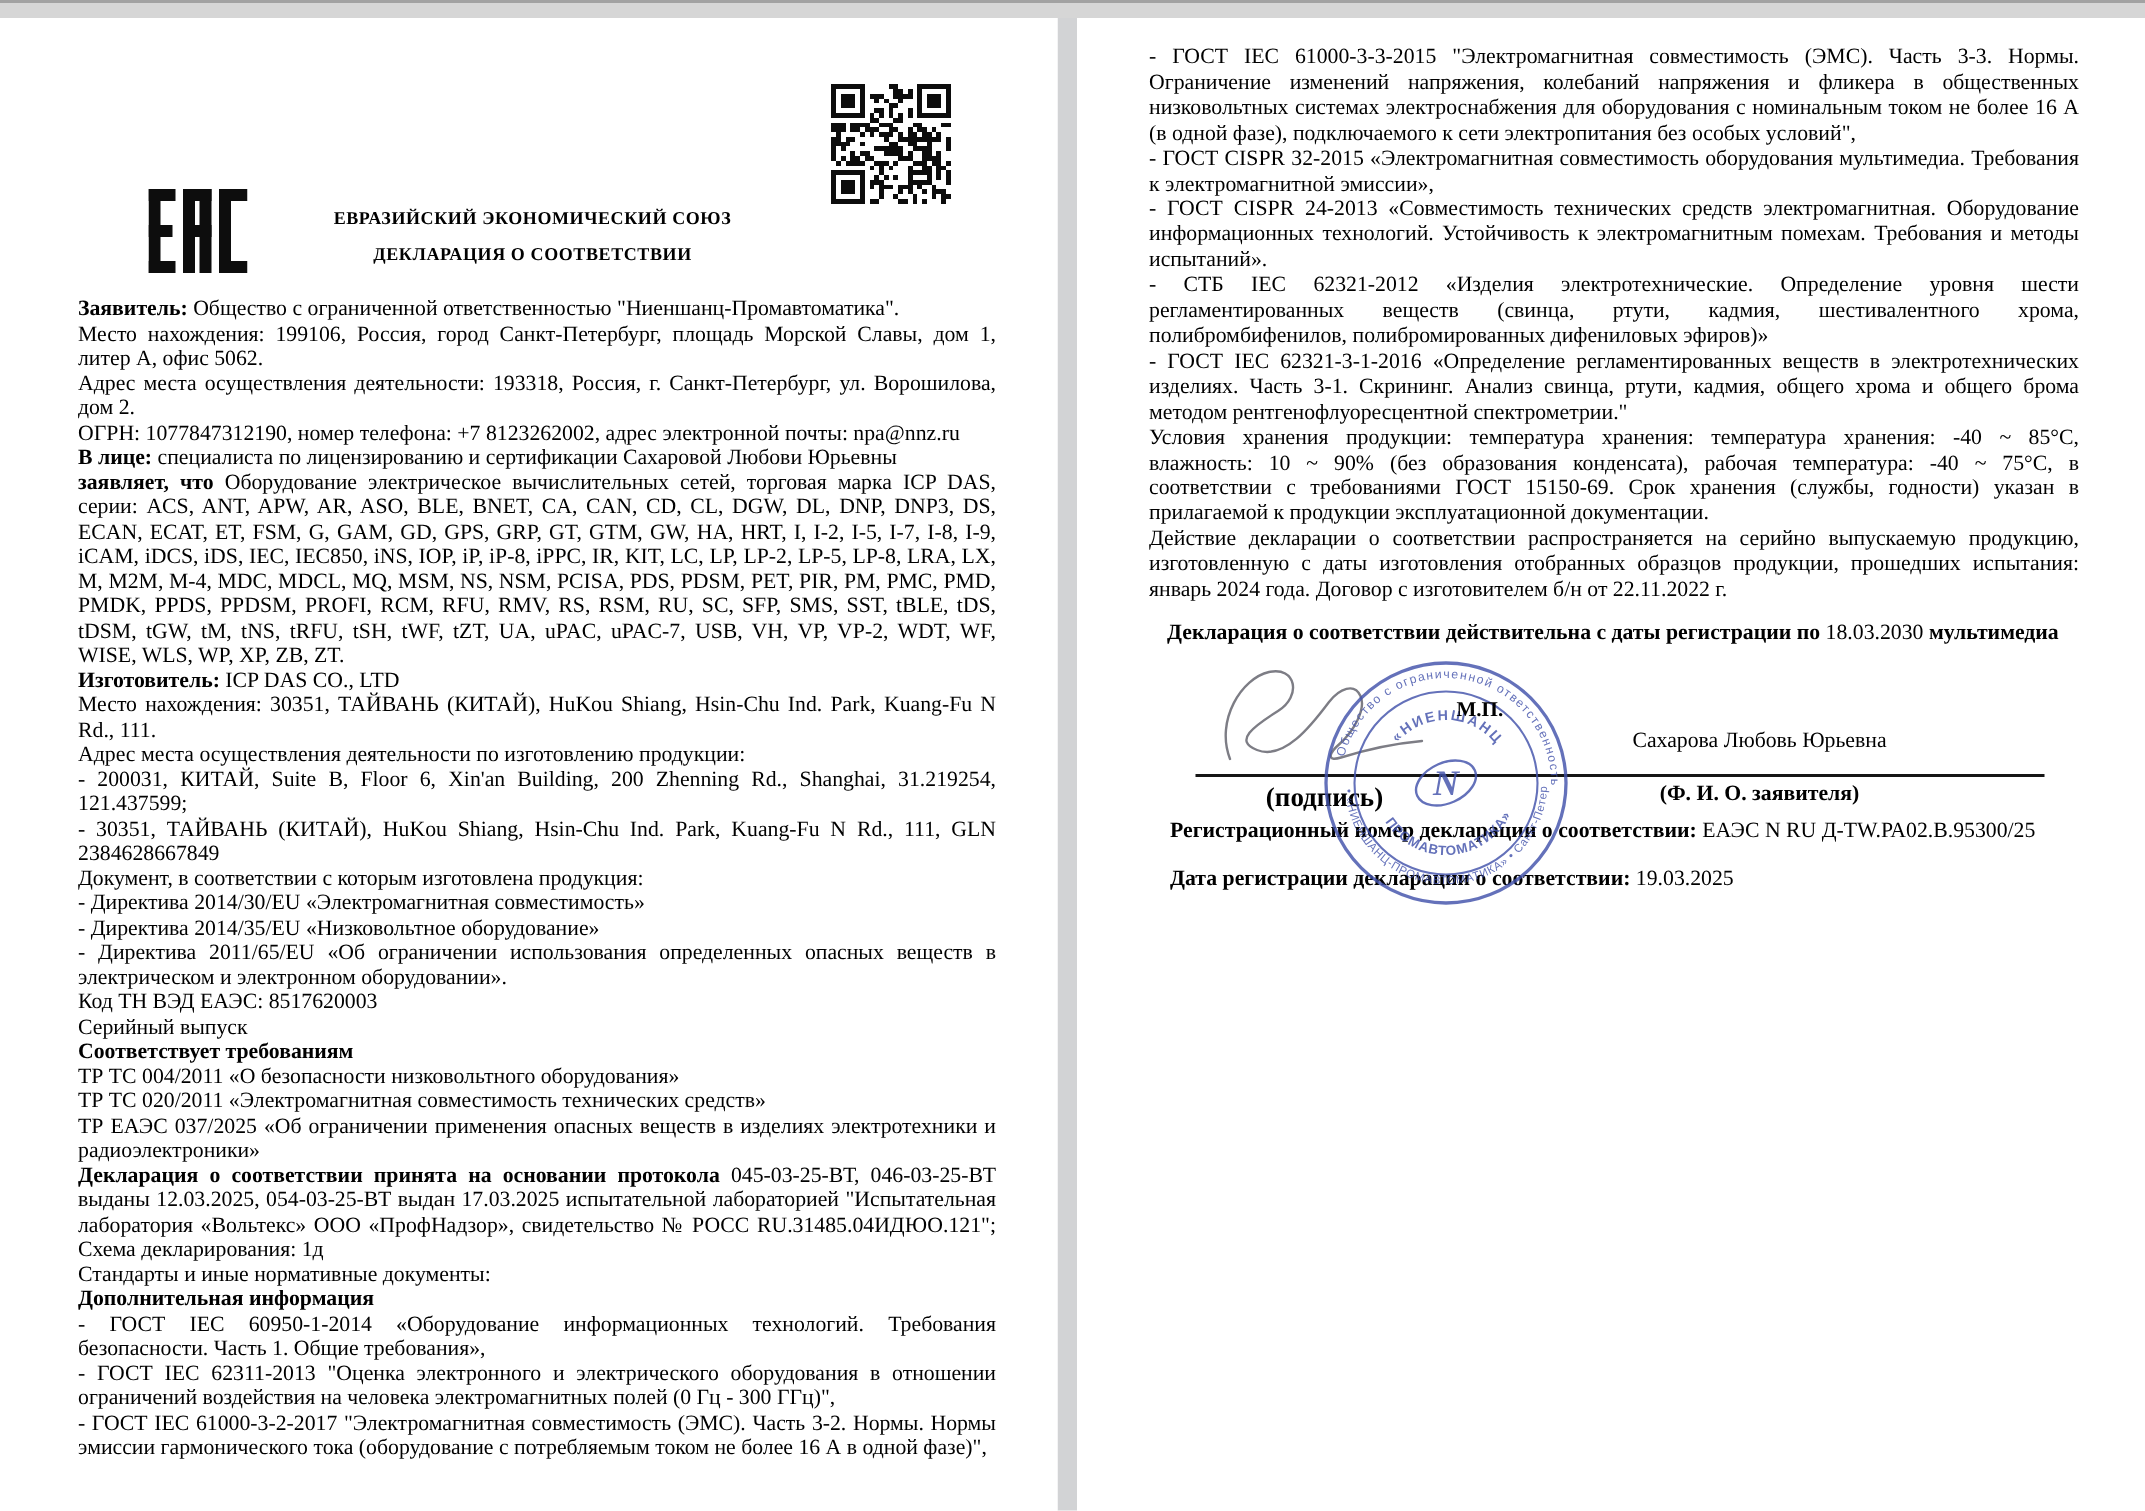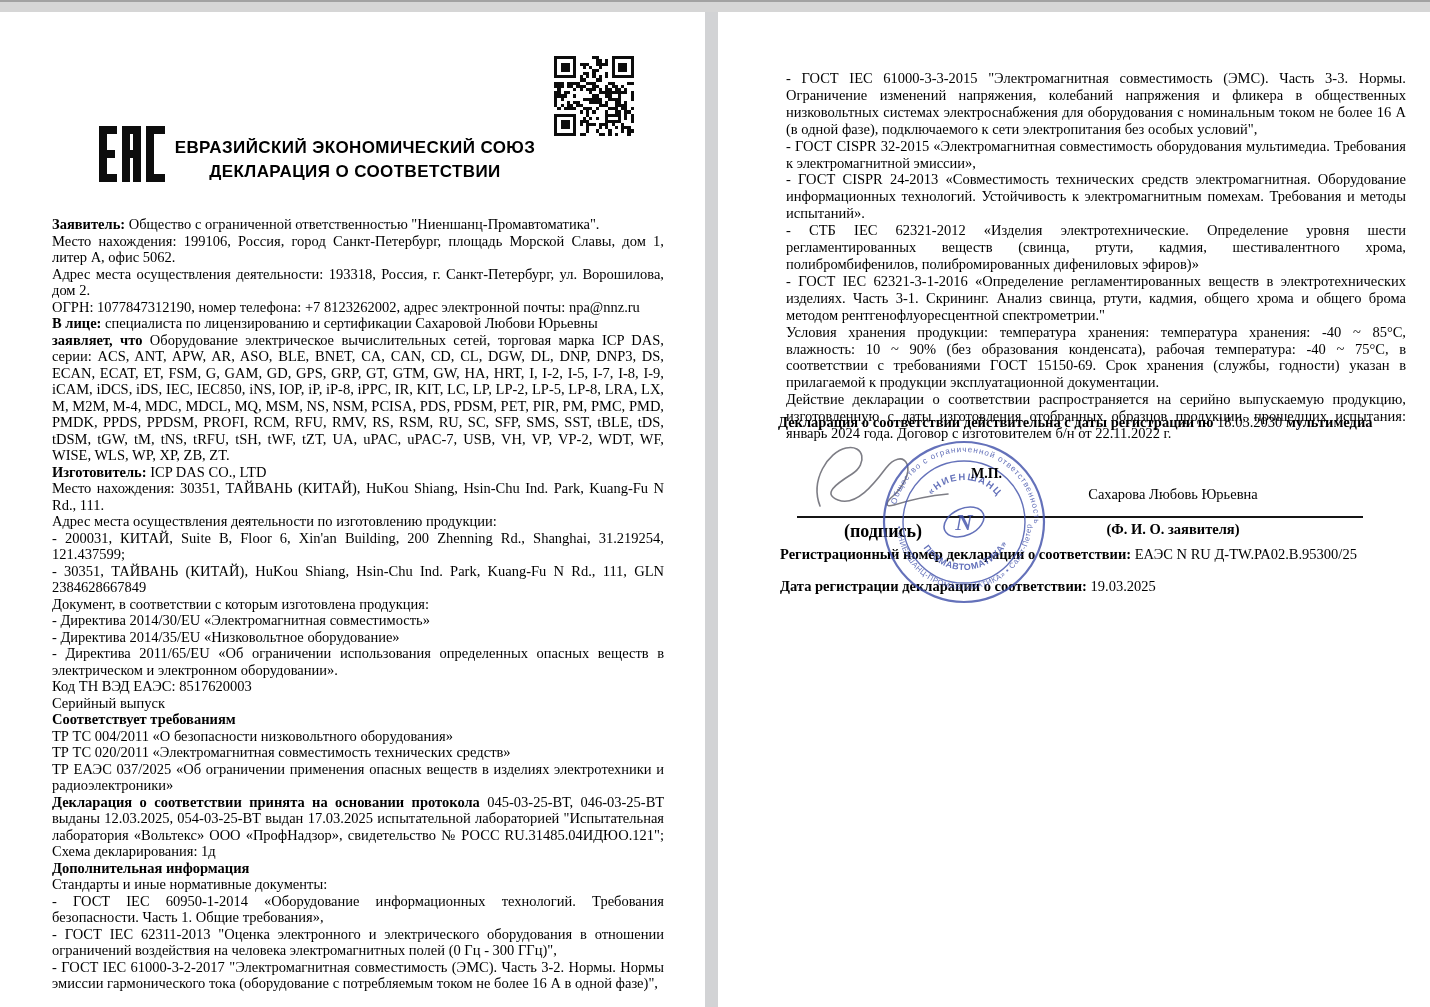--- a/index.html
+++ b/index.html
@@ -9,31 +9,31 @@
     font-family:"Liberation Serif","DejaVu Serif",serif;color:#000;
   }
   .top-chrome{position:absolute;left:0;top:0;width:1430px;height:12px;background:#d6d6d6;border-top:2px solid #a2a2a2;box-sizing:border-box;}
   .pages{position:absolute;left:0;top:12px;width:1430px;height:995px;display:flex;}
   .page{position:relative;background:#ffffff;height:995px;overflow:hidden;}
   .page-left{width:705px;}
   .page-gap{width:13px;height:995px;background:#d2d3d5;}
   .page-right{width:712px;}
 
   .doc-title{position:absolute;left:40px;width:630px;text-align:center;
-    font-family:Liberation Sans, sans-serif;font-weight:bold;font-size:17px;letter-spacing:.4px;}
+    font-family:Liberation Serif, serif;font-weight:bold;font-size:12px;letter-spacing:.4px;}
   .title-union{top:126px;}
   .title-decl{top:150px;}
 
   .eac{position:absolute;left:99px;top:104px;}
   .qr{position:absolute;left:551px;top:41px;width:86px;height:86px;background:#fff;}
   .qr svg{width:86px;height:86px;display:block;}
 
   .body-text{position:absolute;font-size:14.5px;text-align:justify;}
-  .body-left{left:52px;top:204px;width:612px;line-height:16.5px;}
-  .body-right{left:68px;top:18px;width:620px;line-height:16.9px;margin-top:40px;}
+  .body-left{left:52px;top:186px;width:612px;line-height:16.5px;}
+  .body-right{left:48px;top:18px;width:620px;line-height:16.9px;}
   .body-text p{margin:0;padding:0;}
   .b{font-weight:bold;}
 
   .validity{position:absolute;left:60px;top:402px;width:625px;font-size:14.5px;}
 
   .sig-line{position:absolute;left:79px;top:504px;width:566px;border-top:2px solid #151515;}
   .sig-label{position:absolute;left:100px;top:509px;width:130px;text-align:center;font-size:18px;font-weight:bold;}
   .fio-name{position:absolute;left:320px;top:474px;width:270px;text-align:center;font-size:14.5px;}
   .fio-label{position:absolute;left:320px;top:509px;width:270px;text-align:center;font-size:14.5px;font-weight:bold;}
   .mp{position:absolute;left:253px;top:454px;font-size:14px;font-weight:bold;z-index:7;}
@@ -406,22 +406,22 @@
         <p><span>- Директива 2014/30/EU «Электромагнитная совместимость»</span></p>
         <p><span>- Директива 2014/35/EU «Низковольтное оборудование»</span></p>
         <p><span>- Директива 2011/65/EU «Об ограничении использования определенных опасных веществ в электрическом и электронном оборудовании».</span></p>
         <p><span>Код ТН ВЭД ЕАЭС: 8517620003</span></p>
         <p><span>Серийный выпуск</span></p>
         <p><span class="b">Соответствует требованиям</span></p>
         <p><span>ТР ТС 004/2011 «О безопасности низковольтного оборудования»</span></p>
         <p><span>ТР ТС 020/2011 «Электромагнитная совместимость технических средств»</span></p>
         <p><span>ТР ЕАЭС 037/2025 «Об ограничении применения опасных веществ в изделиях электротехники и радиоэлектроники»</span></p>
         <p><span class="b">Декларация о соответствии принята на основании протокола </span><span>045-03-25-ВТ, 046-03-25-ВТ выданы 12.03.2025, 054-03-25-ВТ выдан 17.03.2025 испытательной лабораторией "Испытательная лаборатория «Вольтекс» ООО «ПрофНадзор», свидетельство № РОСС RU.31485.04ИДЮО.121"; Схема декларирования: 1д</span></p>
+        <p><span> Стандарты и иные нормативные документы:</span></p>
         <p><span class="b">Дополнительная информация</span></p>
-        <p><span> Стандарты и иные нормативные документы:</span></p>
         <p><span>- ГОСТ IEC 60950-1-2014 «Оборудование информационных технологий. Требования безопасности. Часть 1. Общие требования»,</span></p>
         <p><span>- ГОСТ IEC 62311-2013 "Оценка электронного и электрического оборудования в отношении ограничений воздействия на человека электромагнитных полей (0 Гц - 300 ГГц)",</span></p>
         <p><span>- ГОСТ IEC 61000-3-2-2017 "Электромагнитная совместимость (ЭМС). Часть 3-2. Нормы. Нормы эмиссии гармонического тока (оборудование с потребляемым током не более 16 А в одной фазе)",</span></p>
       </div>
   </div>
 
   <div class="page-gap"></div>
 
   <div class="page page-right">
 

